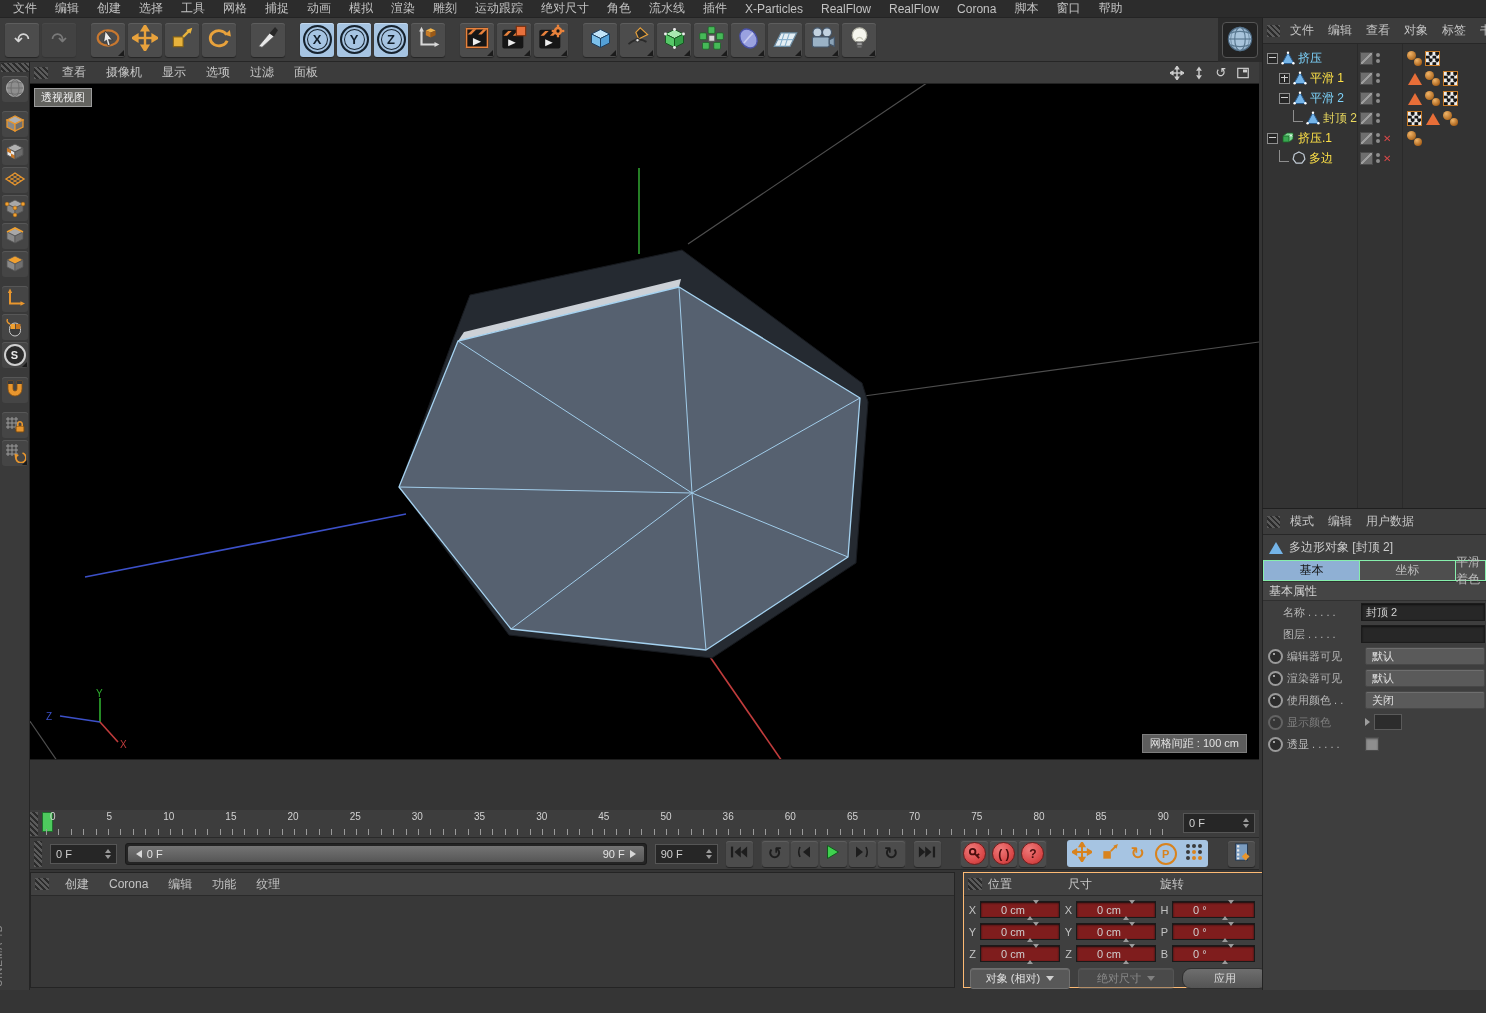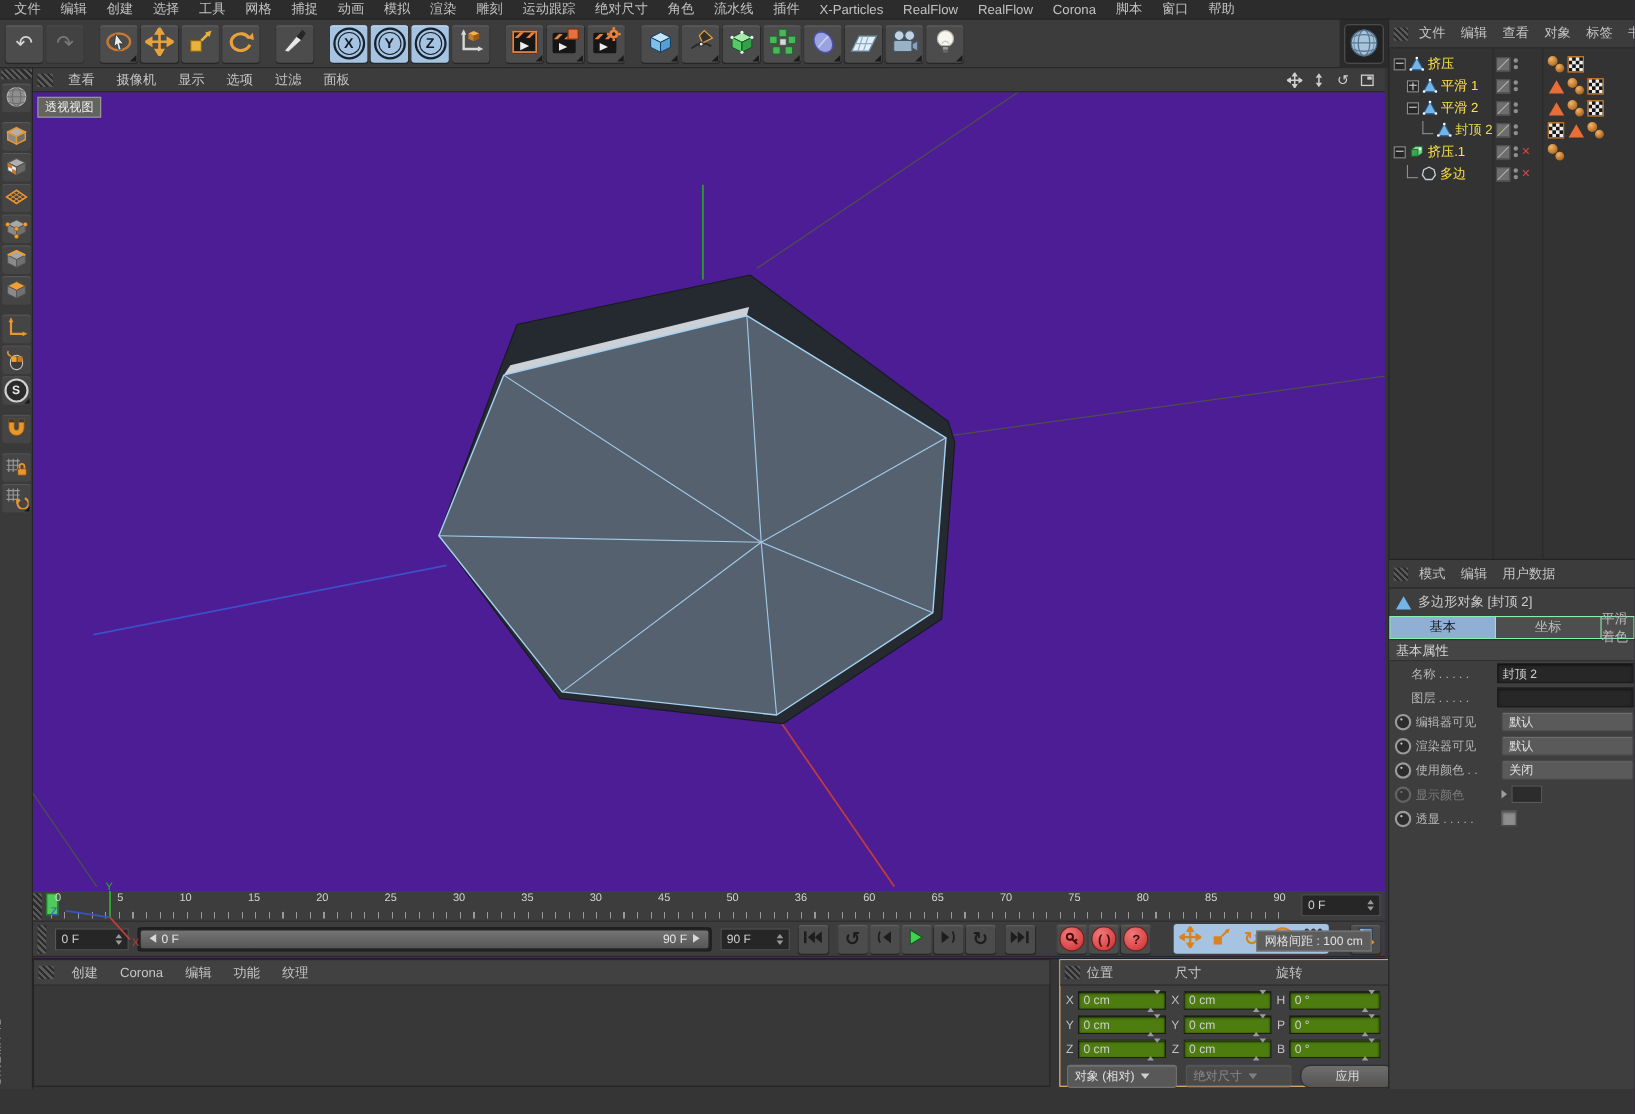--- a/index.html
+++ b/index.html
@@ -28,21 +28,21 @@
   .ltbtn.flyout::after{content:"";position:absolute;right:1px;bottom:1px;border-left:5px solid transparent;border-bottom:5px solid #1b1b1b}
   .lsep{height:7px}
   .scircle{width:18px;height:18px;border-radius:50%;background:#2a2a2a;border:2px solid #cfcfcf;color:#e8e8e8;font-weight:bold;font-size:11px;display:flex;align-items:center;justify-content:center}
   
   #vp{position:absolute;left:30px;top:62px;width:1229px;height:748px}
   #vp-menu{height:22px;background:#3c3c3c;display:flex;align-items:center;border-bottom:1px solid #222;padding-left:4px;box-sizing:border-box}
   #vp-menu .grip{width:14px;height:12px;margin-right:4px}
   #vp-menu span.mi{padding:0 10px;color:#c6c6c6}
   #vp-corner{margin-left:auto;display:flex;align-items:center;gap:6px;padding-right:8px}
   #vp-corner .ci{width:16px;height:16px;display:flex;align-items:center;justify-content:center;color:#cfcfcf;font-size:13px}
-  #vp-canvas{position:relative;width:1229px;height:788px;background:#4c1d95;border-bottom:1px solid #1e1e1e;box-sizing:border-box;overflow:hidden}
+  #vp-canvas{position:relative;width:1229px;height:676px;background:#000000;border-bottom:1px solid #1e1e1e;box-sizing:border-box;overflow:hidden}
   #vp-label{position:absolute;left:4px;top:4px;background:#63635f;border:1px solid #9c9c9c;padding:1px 6px;font-size:11px;color:#ededed;z-index:3}
   #grid-label{position:absolute;right:12px;bottom:6px;background:#5d5d5d;border:1px solid #7d7d7d;padding:1px 7px;font-size:11px;color:#e2e2e2;z-index:3}
   #gizmo{position:absolute;left:8px;bottom:6px;z-index:3}
   
   #timeline{position:absolute;left:30px;top:810px;width:1229px;height:28px;background:#3d3d3d;border-bottom:1px solid #2a2a2a;box-sizing:border-box}
   #tl-grip{position:absolute;left:0;top:2px;width:8px;height:24px}
   #playhead{position:absolute;left:12px;top:2px;width:11px;height:20px;background:#4eca5e;border:1px solid #1f6e2c;box-sizing:border-box}
   #ruler{position:absolute;left:16px;right:86px;top:1px;height:16px;display:flex;justify-content:space-between;padding:0 4px}
   #ruler span{font-size:10px;color:#d2d2d2}
   #ticks{position:absolute;left:16px;right:86px;bottom:2px;height:6px;background:repeating-linear-gradient(90deg,#9a9a9a 0 1px,transparent 1px 12.4px)}
@@ -70,24 +70,24 @@
   #mm{position:absolute;left:30px;top:872px;width:925px;height:116px;background:#383838;border:1px solid #242424;box-sizing:border-box}
   .panel-head{height:22px;background:#414141;border-bottom:1px solid #2a2a2a;display:flex;align-items:center;padding-left:4px}
   .panel-head .grip{width:14px;height:12px;margin-right:6px}
   .panel-head span.mi{padding:0 10px;color:#c4c4c4}
   
   #coord{position:absolute;left:963px;top:872px;width:327px;height:116px;background:#3f3f3f;border:1px solid #fdba74;box-sizing:border-box;font-size:11px}
   #coord .panel-head span.hd{color:#c8c8c8;font-size:12px}
   #coord-grid{display:grid;grid-template-columns:96px 96px 99px;row-gap:1px;padding:3px 2px 0 2px}
   .ccell{display:flex;align-items:center;gap:3px;padding:0 2px;height:21px}
   .ccell .axl{width:9px;color:#c2c2c2;text-align:center}
-  .cinput{flex:1;height:17px;background:#4d7c0f;border:1px solid #1a1a1a;box-shadow:inset 0 1px 2px #101010;color:#cfcfcf;display:flex;align-items:center;padding:0 4px;box-sizing:border-box}
+  .cinput{flex:1;height:17px;background:#7f1d1d;border:1px solid #1a1a1a;box-shadow:inset 0 1px 2px #101010;color:#cfcfcf;display:flex;align-items:center;padding:0 20px;box-sizing:border-box}
   .cinput .stepper{margin-left:auto}
   #coord-foot{display:flex;gap:8px;padding:4px 6px}
-  .cdrop{height:19px;background:#585858;border:1px solid #6f6f6f;border-radius:3px;color:#e0e0e0;display:flex;align-items:center;gap:6px;padding:0 6px;box-shadow:inset 0 1px 0 #6c6c6c}
+  .cdrop{height:19px;background:#585858;border:1px solid #6f6f6f;border-radius:3px;color:#e0e0e0;display:flex;align-items:center;justify-content:center;gap:6px;padding:0 6px;box-shadow:inset 0 1px 0 #6c6c6c}
   .cdrop.dim{opacity:.45}
   .cdrop .dt{width:0;height:0;border-left:4px solid transparent;border-right:4px solid transparent;border-top:5px solid #cfcfcf}
   #apply-btn{width:84px;height:19px;border-radius:9px;background:linear-gradient(#6e6e6e,#545454);border:1px solid #2e2e2e;color:#dcdcdc;display:flex;align-items:center;justify-content:center}
   
   #om{position:absolute;left:1262px;top:18px;width:224px;height:490px;background:#333;border-left:1px solid #232323;box-sizing:border-box}
   .om-menu{height:25px;background:#3c3c3c;border-bottom:1px solid #272727;display:flex;align-items:center;padding-left:4px}
   .om-menu .grip{width:13px;height:12px;margin-right:3px}
   .om-menu span.mi{padding:0 7px;color:#c4c4c4;white-space:nowrap}
   #om-body{position:relative;height:464px;overflow:hidden}
   #om-col1{position:absolute;left:0;top:0;bottom:0;width:94px;border-right:1px solid #2a2a2a}
@@ -96,21 +96,21 @@
   .om-name{width:94px;display:flex;align-items:center;gap:3px;overflow:hidden;flex:none;box-sizing:border-box}
   .om-mid{width:46px;display:flex;align-items:center;gap:3px;padding-left:3px;flex:none;box-sizing:border-box}
   .om-mid[data-state="disabled"]::after{content:"✕";color:#d84848;font-weight:bold;font-size:10px}
   .om-tags{display:flex;align-items:center;gap:3px;padding-left:4px}
   .exp{width:9px;height:9px;border:1px solid #8e8e8e;background:#262626;position:relative;flex:none}
   .exp::before{content:"";position:absolute;left:1px;right:1px;top:3.5px;height:1px;background:#cfcfcf}
   .exp.plus::after{content:"";position:absolute;top:1px;bottom:1px;left:3.5px;width:1px;background:#cfcfcf}
   .elbow{width:9px;height:12px;border-left:1px solid #8e8e8e;border-bottom:1px solid #8e8e8e;margin-top:-6px;flex:none}
   .om-icon{width:14px;height:14px;flex:none;display:flex;align-items:center;justify-content:center}
   .om-label{font-size:12px;color:#fde047;white-space:nowrap}
-  .om-label[data-style="orange"]{color:#fde047}
+  .om-label[data-style="orange"]{color:#7dd3fc}
   .om-label[data-style="selected"]{color:#ead95e}
   .lsq{width:11px;height:11px;background:#6e6e6e;border:1px solid #4a4a4a;background-image:linear-gradient(135deg,transparent 44%,#9e9e9e 44% 56%,transparent 56%);flex:none}
   .vdots{display:flex;flex-direction:column;gap:2px;flex:none}
   .vdots i{width:4px;height:4px;border-radius:50%;background:#8e8e8e}
   .tag{width:15px;height:15px;position:relative;flex:none}
   .tag[data-tag="phong"]::before{content:"";position:absolute;left:0.5px;bottom:1px;border-left:7px solid transparent;border-right:7px solid transparent;border-bottom:12px solid #e86e38}
   .tag[data-tag="material"]::before{content:"";position:absolute;left:0;top:0;width:9px;height:9px;border-radius:50%;background:radial-gradient(circle at 35% 30%,#f0b468,#b06a20 75%)}
   .tag[data-tag="material"]::after{content:"";position:absolute;right:0;bottom:0;width:8px;height:8px;border-radius:50%;background:radial-gradient(circle at 35% 30%,#f0b468,#a86018 75%)}
   .tag[data-tag="uvw"]{border:1px solid #c87c28;box-sizing:border-box;background:repeating-conic-gradient(#161616 0 25%,#ececec 0 50%);background-size:6.5px 6.5px}
   

